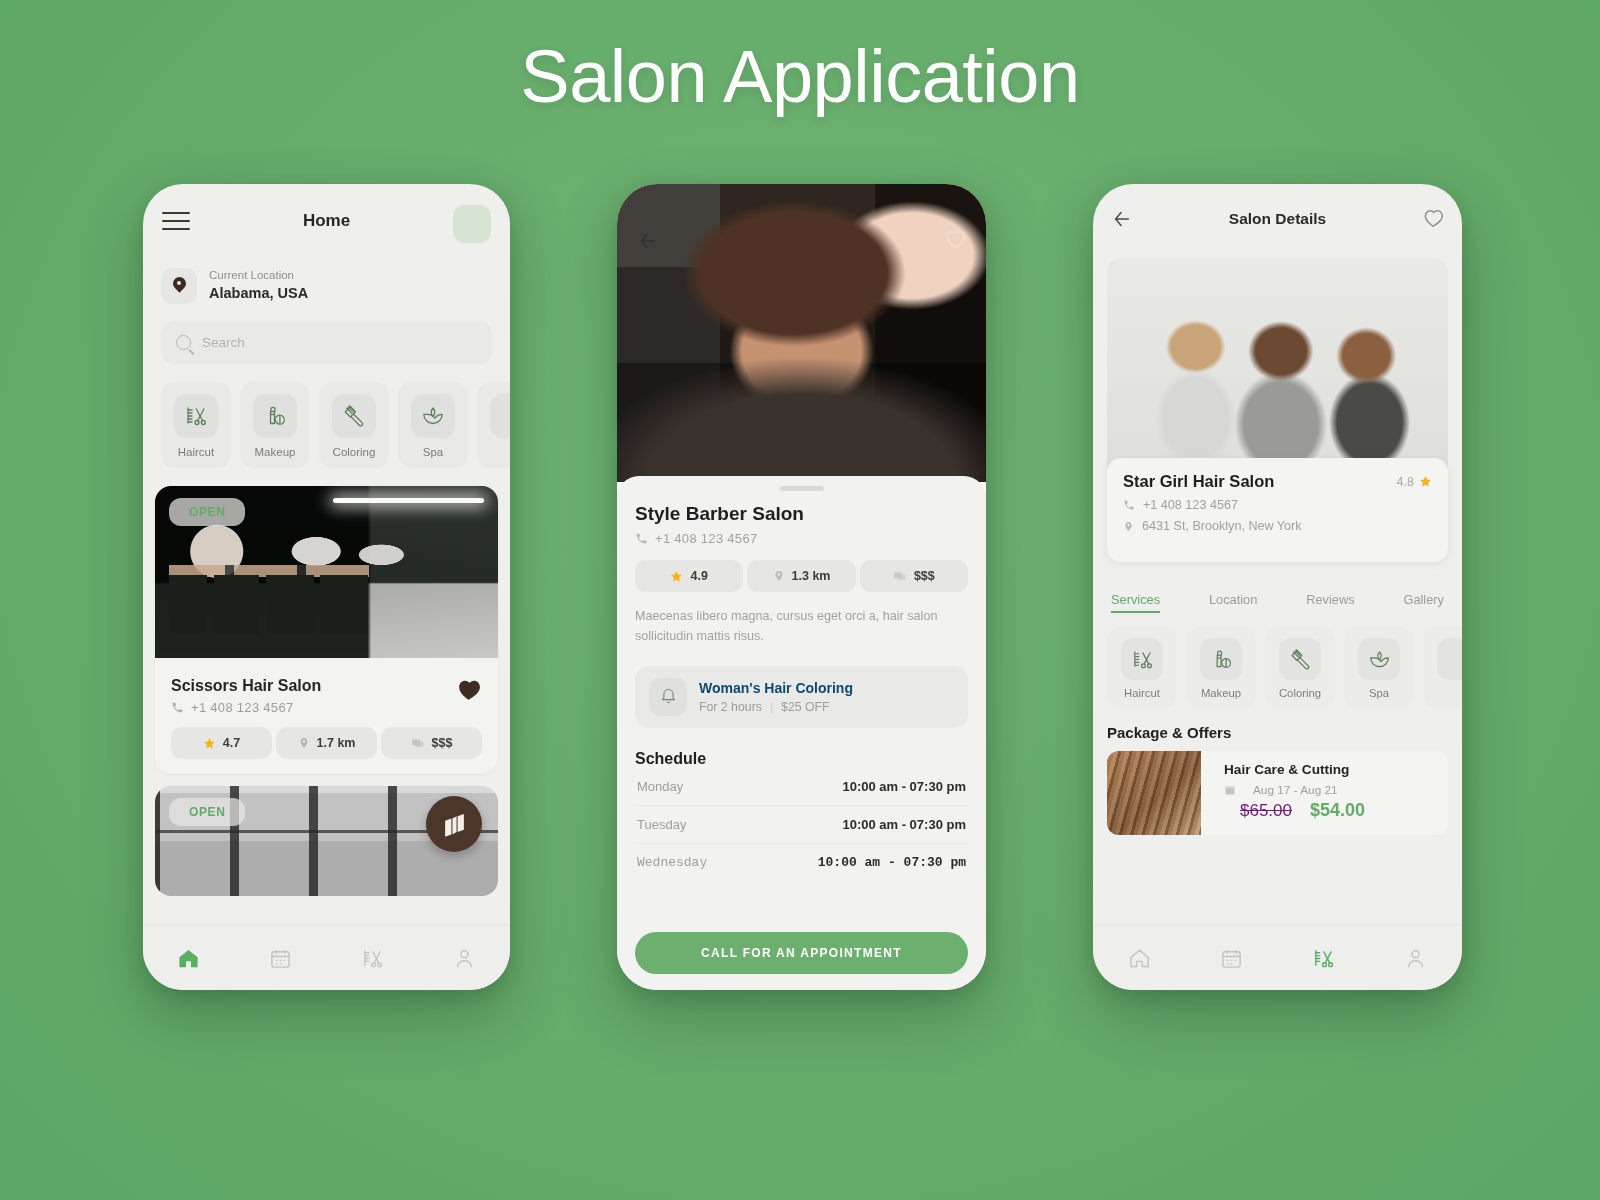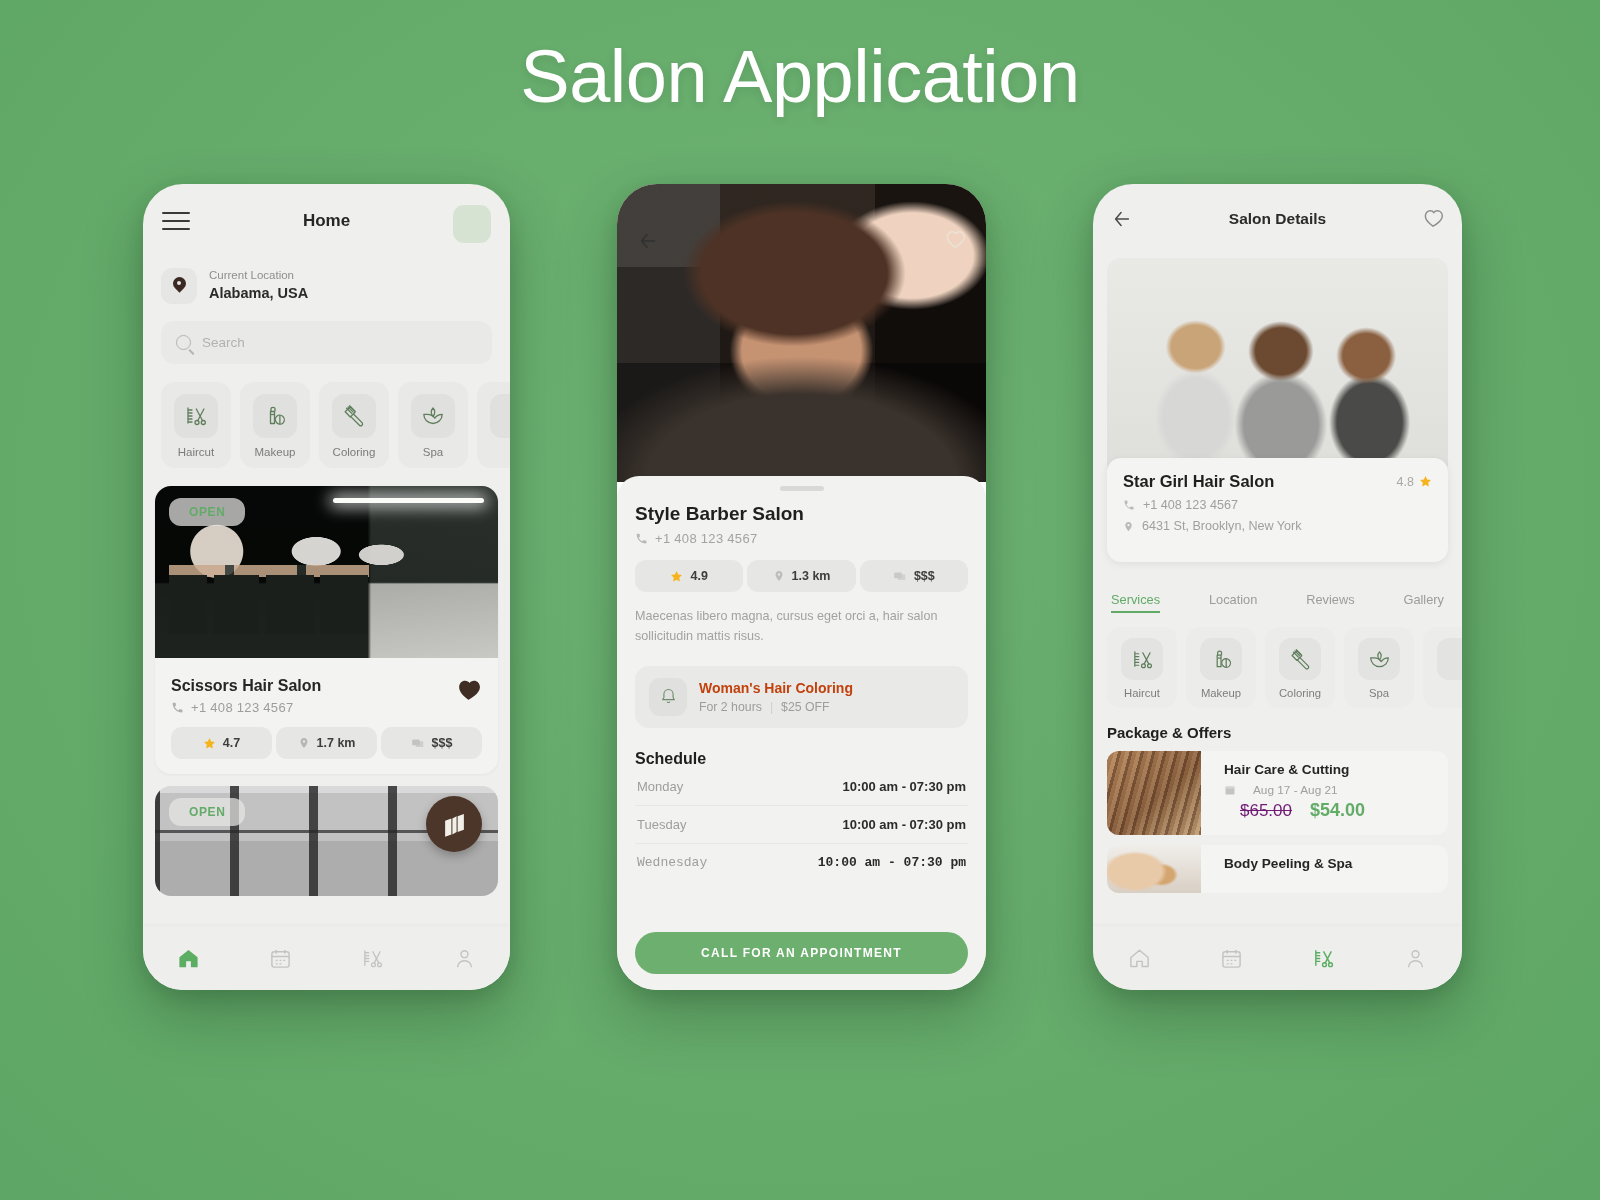--- a/index.html
+++ b/index.html
@@ -146,21 +146,21 @@
   .p2-name { font-size:19px; font-weight:700; color:#1f1f1f; margin-top:12px; }
   .p2-phone-row { display:flex; align-items:center; gap:7px; margin-top:6px; }
   .p2-phone { font-size:13px; color:#a3a3a1; letter-spacing:.3px; }
   .p2-desc { font-size:12.6px; color:#a2a2a0; line-height:1.62; margin-top:14px; }
   .offer {
     margin-top:19px; background:#e9e9e8; border-radius:14px; padding:12px 14px;
     display:flex; align-items:center; gap:12px;
   }
   .offer .obox { width:38px; height:38px; border-radius:11px; background:#e0e0de;
     display:flex; align-items:center; justify-content:center; flex:0 0 auto;}
-  .offer-title { font-size:14px; font-weight:700; color:#c2410c; }
+  .offer-title { font-size:14px; font-weight:700; color:#0c4a6e; }
   .offer-sub { font-size:12.3px; color:#9d9d9b; margin-top:4px; }
   .offer-sub .sep { color:#cfcfcd; margin: 0 8px; }
   .sched-h { font-size:16px; font-weight:700; color:#1f1f1f; margin-top:22px; }
   .sched-row {
     display:flex; align-items:center; justify-content:space-between;
     padding: 11px 2px; border-bottom:1px solid #e7e7e5;
   }
   .sched-row:last-child { border-bottom:none;font-family:Liberation Mono, monospace; }
   .sched-day { font-size:13px; color:#9e9e9c; }
   .sched-time { font-size:13px; font-weight:700; color:#2b2b2b; }
@@ -670,28 +670,20 @@
             </svg>
         <span>Aug 17 - Aug 21</span>
       </div>
       <div class="pkg-prices">
         <span class="pkg-old">$65.00</span>
         <span class="pkg-new">$54.00</span>
       </div>
     </div>
   </div>
 
-  <div class="pkg" style="height:48px; overflow:hidden;">
-    <div class="pkg-img">
-          <div class="ph-spa"></div>
-        </div>
-    <div class="pkg-body">
-      <div class="pkg-title">Body Peeling &amp; Spa</div>
-    </div>
-  </div>
 
   <div class="tabbar">
     <div class="tb">
       <svg width="23" height="23" viewBox="0 0 24 24" fill="none" stroke="#c3c3c1" stroke-width="1.5" stroke-linejoin="round">
             <path d="M12 3.4 3 11v9.4h6.2V15h5.6v5.4H21V11z"></path>
           </svg>
     </div>
     <div class="tb">
       <svg width="23" height="23" viewBox="0 0 24 24" fill="none" stroke="#c3c3c1" stroke-width="1.5">
         <rect x="3" y="5" width="18" height="16" rx="2.4"></rect>

